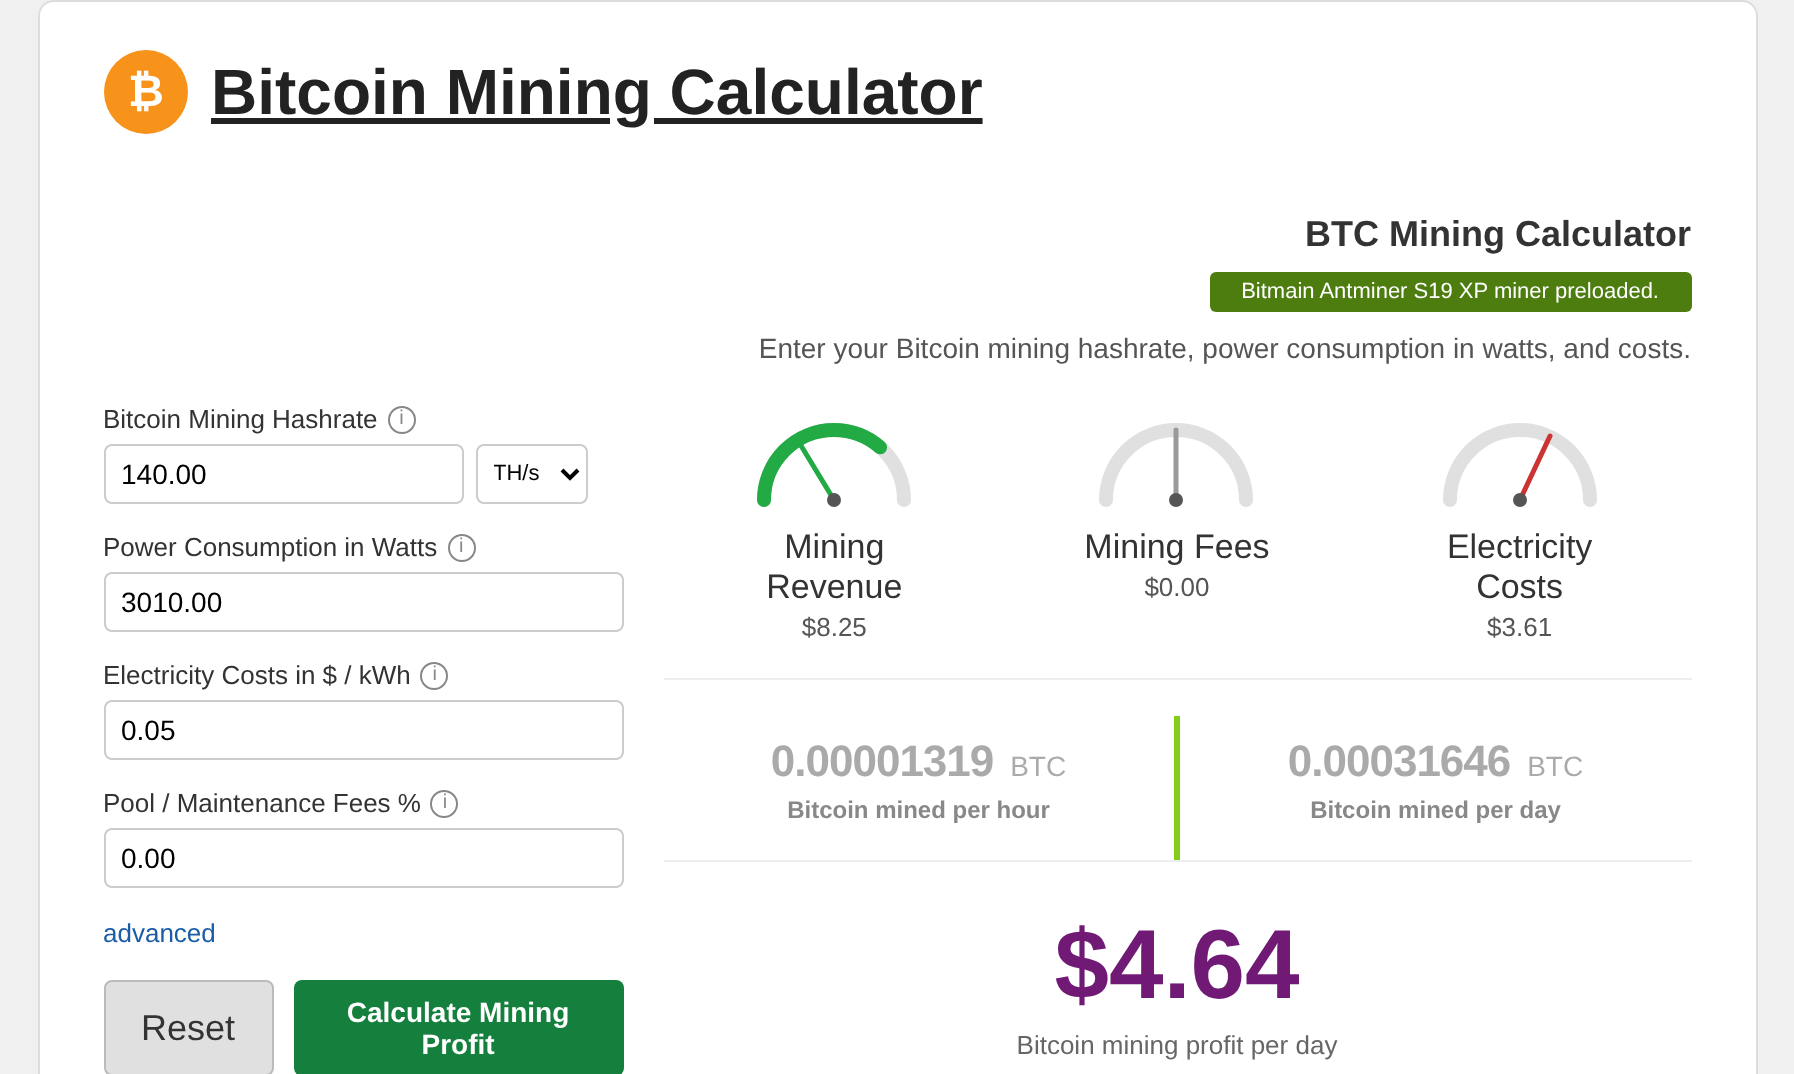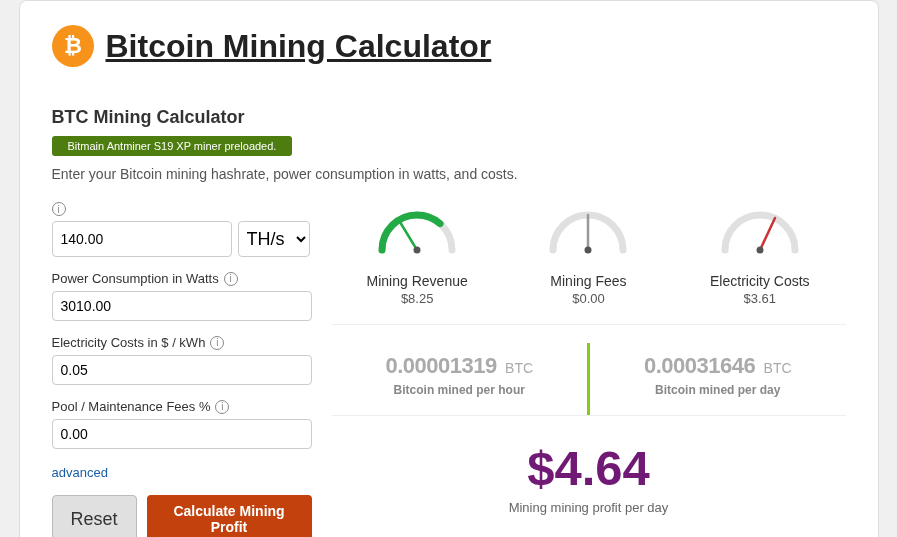--- a/index.html
+++ b/index.html
@@ -28,21 +28,21 @@
       width: 42px;
       height: 42px;
     }
     .page-title {
       font-size: 32px;
       font-weight: bold;
       color: #222;
       text-decoration: underline;
     }
     .calc-header {
-      text-align: left;
+      text-align: right;
       margin-bottom: 8px;
       margin-top: 40px;
     }
     .calc-header h2 {
       font-size: 18px;
       font-weight: bold;
       color: #333;
       margin-bottom: 8px;
     }
     .preloaded-badge {
@@ -101,21 +101,21 @@
       border: 1px solid #ccc;
       border-radius: 4px;
       padding: 6px 8px;
       font-size: 14px;
       width: 180px;
     }
     .field-select {
       border: 1px solid #ccc;
       border-radius: 4px;
       padding: 6px 4px;
-      font-size: 18px;
+      font-size: 11px;
       background: #fff;
     }
     .field-input-full {
       border: 1px solid #ccc;
       border-radius: 4px;
       padding: 6px 8px;
       font-size: 14px;
       width: 100%;
     }
     .advanced-link {
@@ -134,21 +134,21 @@
     .btn-reset {
       background: #e0e0e0;
       border: 1px solid #bbb;
       border-radius: 4px;
       padding: 8px 18px;
       font-size: 18px;
       cursor: pointer;
       color: #333;
     }
     .btn-calculate {
-      background: #c2410c;
+      background: #15803d;
       border: none;
       border-radius: 4px;
       padding: 8px 22px;
       font-size: 14px;
       cursor: pointer;
       color: #fff;
       font-weight: bold;
     }
     
     .gauges-row {
@@ -156,23 +156,23 @@
       justify-content: space-around;
       padding-bottom: 18px;
       border-bottom: 1px solid #eee;
       margin-bottom: 18px;
     }
     .gauge-item {
       text-align: center;
       width: 120px;
     }
     .gauge-label {
-      font-size: 14px;
+      font-size: 17px;
       color: #333;
-      margin-top: 12px;
+      margin-top: 2px;
       text-align: center;
     }
     .gauge-value {
       font-size: 13px;
       color: #555;
       margin-top: 2px;
     }
     
     .gauge-svg {
       width: 90px;
@@ -243,20 +243,21 @@
     <div class="preloaded-badge">Bitmain Antminer S19 XP miner preloaded.</div>
     <p class="calc-desc">Enter your Bitcoin mining hashrate, power consumption in watts, and costs.</p>
   </div>
 
   <div class="main-layout">
 
     <div class="left-panel">
 
       <div class="field-group">
         <div class="field-label">
+          <span>Bitcoin Mining Hashrate</span>
           <span class="info-icon">i</span>
         </div>
         <div class="field-input-row">
           <input class="field-input" type="text" value="140.00" style="">
           <select class="field-select">
             <option>TH/s</option>
             <option>GH/s</option>
             <option>MH/s</option>
           </select>
         </div>
@@ -346,18 +347,18 @@
         </div>
         <div class="btc-mined-item">
           <span class="btc-amount">0.00031646</span>
           <span class="btc-currency">BTC</span>
           <div class="btc-desc">Bitcoin mined per day</div>
         </div>
       </div>
 
       <div class="profit-section">
         <div class="profit-amount">$4.64</div>
-        <div class="profit-desc">Mining mining profit per day</div>
+        <div class="profit-desc">Bitcoin mining profit per day</div>
       </div>
 
     </div>
   </div>
 </div>
 
 </body></html>

